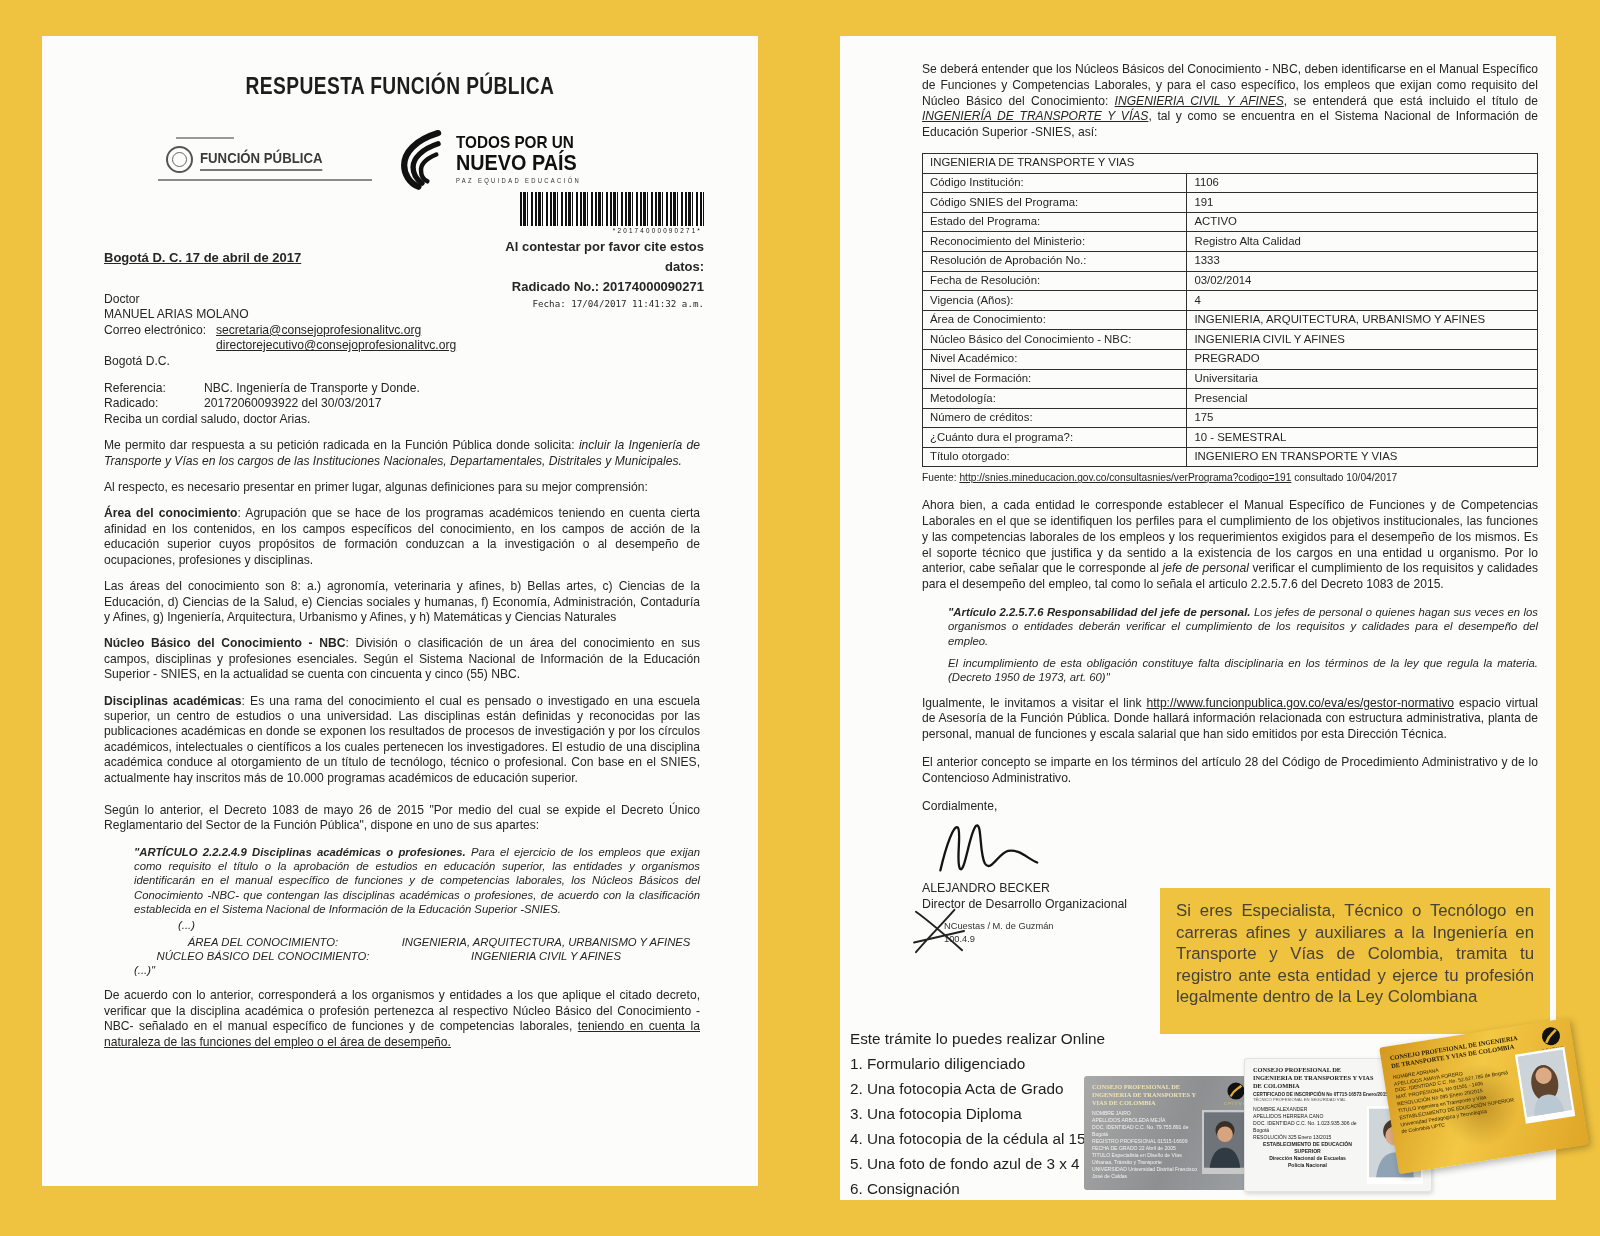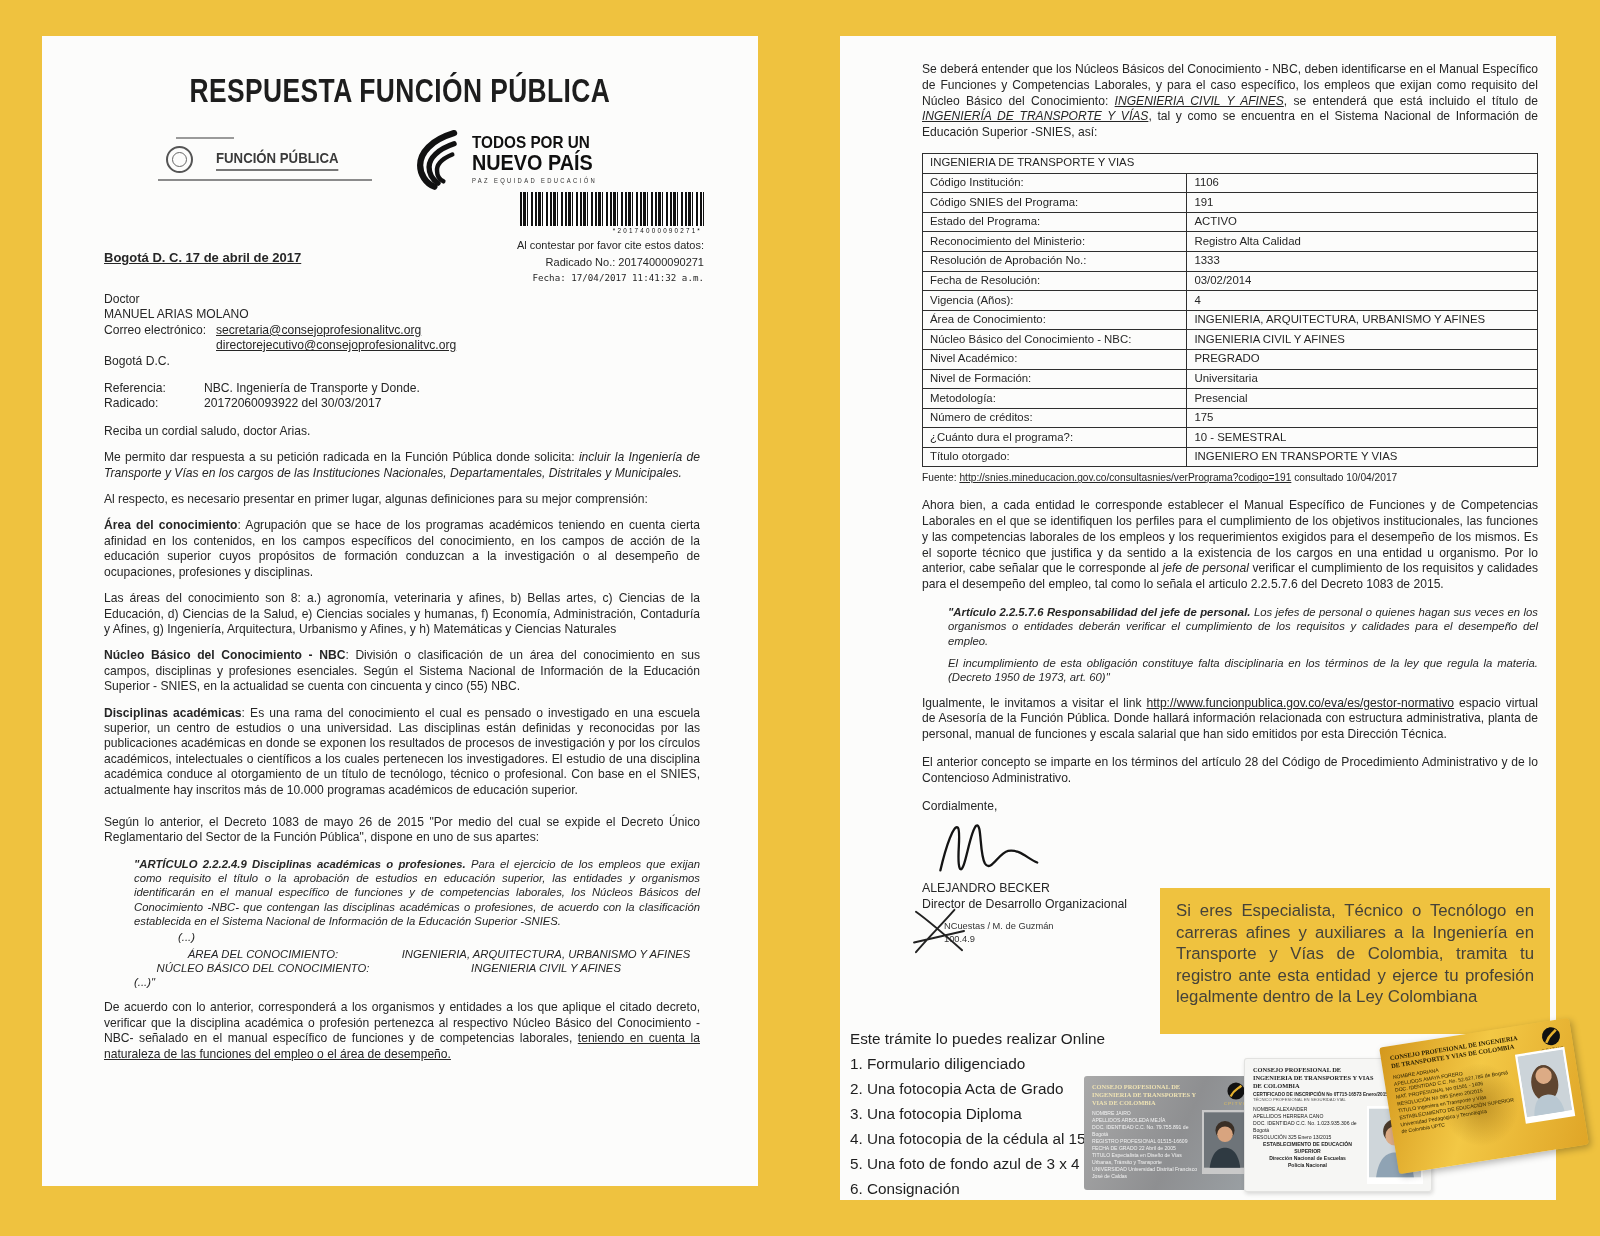--- a/index.html
+++ b/index.html
@@ -6,42 +6,42 @@
   body{
     position:relative;width:1600px;height:1236px;overflow:hidden;
     background:#efc23f;color:#262626;
     font-family:"Liberation Sans","DejaVu Sans",sans-serif;
   }
   .page{position:absolute;background:#fcfcfb;}
   #pageL{left:42px;top:36px;width:716px;height:1150px;overflow:hidden;}
   #pageR{left:840px;top:36px;width:716px;height:1164px;}
 
   
-  .title{position:absolute;top:36px;left:0;width:100%;text-align:center;font-size:33px;font-weight:bold;color:#1d1d1d;}
+  .title{position:absolute;top:36px;left:0;width:100%;text-align:center;font-size:24px;font-weight:bold;color:#1d1d1d;}
   .title span{display:inline-block;transform:scaleX(.8);letter-spacing:.5px;white-space:nowrap;}
   .logos{position:absolute;top:92px;left:120px;display:flex;align-items:center;gap:54px;}
   .fp{position:relative;padding:9px 4px 8px;}
   .fp::before{content:"";position:absolute;top:0;left:14px;width:58px;height:2px;background:#9a9a9a;}
   .fp::after{content:"";position:absolute;bottom:0;left:-4px;width:214px;height:2px;background:#8b8b8b;}
-  .fp-inner{display:flex;align-items:center;gap:23px;}
+  .fp-inner{display:flex;align-items:center;gap:7px;}
   .fp-emblem{width:23px;height:23px;border:2.4px solid #555;border-radius:50%;position:relative;flex:none;}
   .fp-emblem::after{content:"";position:absolute;inset:4px;border:1.8px solid #666;border-radius:50%;}
   .fp-name{display:inline-block;transform:scaleX(.88);transform-origin:left center;
     font-weight:bold;font-size:15px;color:#3a3a3a;border-bottom:2px solid #777;padding-bottom:3px;white-space:nowrap;}
   .np{display:flex;align-items:center;gap:9px;}
   .np-text{transform:scaleX(.9);transform-origin:left center;color:#101010;}
   .np-l1{font-size:17px;font-weight:bold;line-height:1.05;white-space:nowrap;}
   .np-l2{font-size:22px;font-weight:bold;line-height:1.05;white-space:nowrap;}
   .np-l3{font-size:6.5px;letter-spacing:2.6px;margin-top:3px;color:#2e2e2e;white-space:nowrap;}
   .dateline{position:absolute;left:62px;top:214px;font-size:13px;font-weight:600;text-decoration:underline;}
   .radblock{position:absolute;top:156px;right:54px;width:205px;text-align:right;}
   .barcode{width:184px;height:34px;margin-left:auto;
     background:repeating-linear-gradient(90deg,#101010 0 2px,#fff 2px 3px,#101010 3px 6px,#fff 6px 7px,#101010 7px 8px,#fff 8px 11px,#101010 11px 13px,#fff 13px 15px);}
   .bdigits{font-size:6.3px;letter-spacing:2.2px;margin:1px 2px 3px 0;color:#111;}
-  .rline{font-size:11px;font-weight:normal;line-height:1.55;}
+  .rline{font-size:13px;font-weight:bold;line-height:1.55;}
   .rline.mono{font-family:"DejaVu Sans Mono","Liberation Mono",monospace;font-weight:normal;font-size:9.2px;}
 
   
   .docbody{position:absolute;text-align:justify;}
   #bodyL{left:62px;top:256px;width:596px;font-size:12.1px;line-height:15.4px;}
   #bodyR{left:50px;top:26px;width:616px;font-size:12.1px;line-height:15.8px;margin-left:32px;}
   .docbody p{margin:0 0 11px;}
   #bodyR p{margin:0 0 12px;}
   .row{display:flex;text-align:left;}
   .row .lab{flex:none;}
@@ -148,21 +148,21 @@
       <div class="row">
         <span class="lab emaillab">Correo electrónico:</span>
         <span class="emails">
           <div><a class="doclink">secretaria@consejoprofesionalitvc.org</a></div>
           <div><a class="doclink">directorejecutivo@consejoprofesionalitvc.org</a></div>
         </span>
       </div>
       <div>Bogotá D.C.</div>
     </div>
 
-    <div style="margin-bottom:12px;">
+    <div style="">
       <div class="row">
         <span class="lab reflab">Referencia:</span>
         <span>NBC. Ingeniería de Transporte y Donde.</span>
       </div>
       <div class="row">
         <span class="lab reflab">Radicado:</span>
         <span>20172060093922 del 30/03/2017</span>
       </div>
     </div>
 

